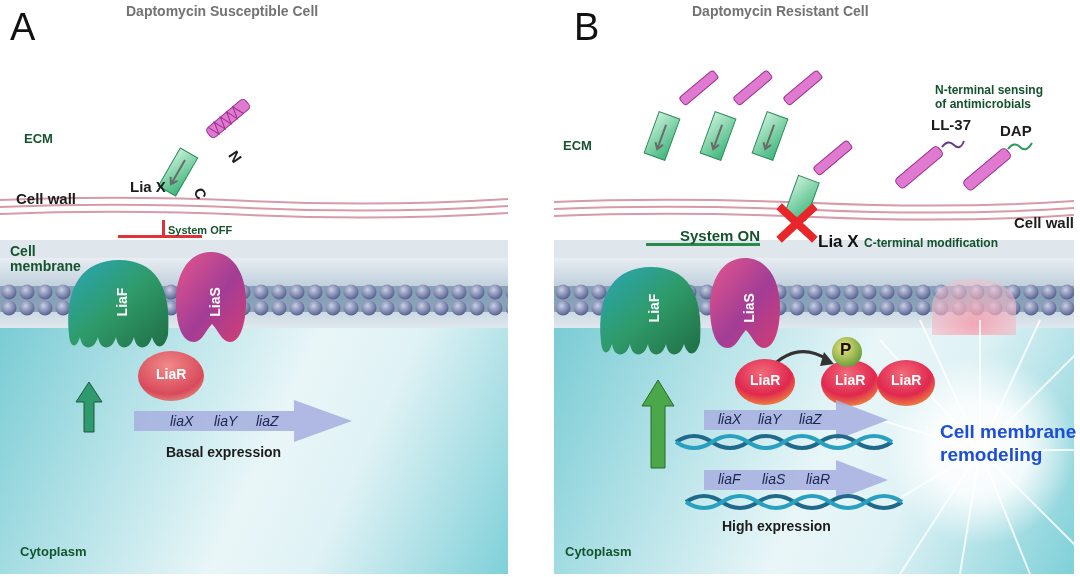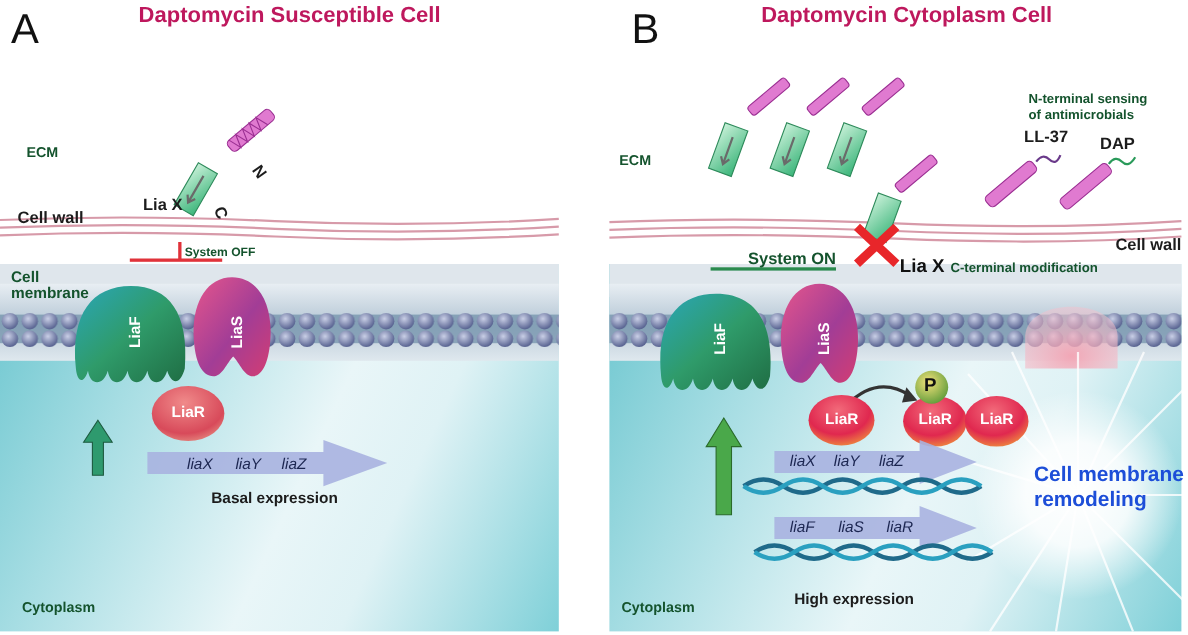--- a/index.html
+++ b/index.html
@@ -1,20 +1,20 @@
 <!DOCTYPE html>
 <html><head>
 <meta charset="utf-8">
 <style>
   html, body { margin:0; padding:0; }
   body { width:1080px; height:577px; background:#ffffff; position:relative; overflow:hidden;
          font-family:"Liberation Sans", sans-serif; }
   .abs { position:absolute; }
   .panel-letter { font-size:38px; color:#111; font-family:"Liberation Sans", sans-serif; }
-  .panel-title { font-size:20px; font-weight:bold; color:#be185d; white-space:nowrap; }
+  .panel-title { font-size:14px; font-weight:bold; color:#737373; white-space:nowrap; }
   .lbl { font-size:13px; font-weight:bold; color:#14532d; white-space:nowrap; }
   .lbl-md { font-size:15px; font-weight:bold; color:#1c1c1c; white-space:nowrap; }
   .lbl-lg { font-size:19px; font-weight:bold; color:#1d4ed8; white-space:nowrap; line-height:23px; }
   .gene { font-size:14px; font-style:italic; font-weight:normal; color:#1b2550; white-space:nowrap; }
   .prot-label { color:#fff; font-weight:bold; font-size:14px; white-space:nowrap; }
   .vert { transform:rotate(-90deg); transform-origin:center; }
   .cyto-bg { background: linear-gradient(115deg, #6cc6cf 0%, #a6dde3 25%, #e9f6f8 55%, #dff2f5 70%, #7fd0d8 100%); }
   svg { overflow:visible; }
 </style>
 </head>
@@ -137,26 +137,26 @@
   <svg class="abs" style="left:74px;top:380px;" width="30" height="55">
     <polygon points="15,2 28,22 20,22 20,52 10,52 10,22 2,22" fill="#2e9a6e" stroke="#1d5a3f" stroke-width="1"></polygon>
   </svg>
 
   <svg class="abs" style="left:134px;top:400px;" width="220" height="44">
     <polygon points="0,11 160,11 160,0 218,21 160,42 160,31 0,31" fill="#a9b3e0" opacity="0.9"></polygon>
   </svg>
   <div class="abs gene" style="left:170px;top:413px;">liaX</div>
   <div class="abs gene" style="left:214px;top:413px;">liaY</div>
   <div class="abs gene" style="left:256px;top:413px;">liaZ</div>
-  <div class="abs lbl-md" style="left:166px;top:444px;font-size:14px;margin-left:26px;">Basal expression</div>
+  <div class="abs lbl-md" style="left:166px;top:444px;font-size:14px;">Basal expression</div>
 </div>
 
 <div>
   <div class="abs panel-letter" style="left:574px;top:6px;">B</div>
-  <div class="abs panel-title" style="left:692px;top:3px;">Daptomycin Cytoplasm Cell</div>
+  <div class="abs panel-title" style="left:692px;top:3px;">Daptomycin Resistant Cell</div>
 
   <div class="abs cyto-bg" style="left:554px;top:240px;width:520px;height:334px;"></div>
   <svg class="abs" style="left:554px;top:240px;" width="520" height="100">
     <rect x="0" y="0" width="520" height="30" fill="#dfe6ec"></rect>
     <rect x="0" y="18" width="520" height="70" fill="url(#membraneBand)"></rect>
     <rect x="0" y="46" width="520" height="26" fill="#6e8ea8" opacity="0.7"></rect>
     <rect x="0" y="20" width="520" height="70" fill="url(#lipids)"></rect>
     <path d="M378 95 L378 65 C380 30 460 30 462 65 L462 95 Z" fill="url(#pinkDome)"></path>
   </svg>
 
@@ -293,17 +293,17 @@
   <svg class="abs" style="left:704px;top:460px;" width="190" height="40">
     <polygon points="0,10 132,10 132,0 184,20 132,40 132,30 0,30" fill="#a9b3e0" opacity="0.9"></polygon>
   </svg>
   <div class="abs gene" style="left:718px;top:471px;">liaF</div>
   <div class="abs gene" style="left:762px;top:471px;">liaS</div>
   <div class="abs gene" style="left:806px;top:471px;">liaR</div>
   <svg class="abs" style="left:686px;top:490px;" width="222" height="24">
     <path d="M0 12 q18 -12 36 0 t36 0 t36 0 t36 0 t36 0 t36 0" stroke="#1f6a8a" stroke-width="4" fill="none"></path>
     <path d="M0 12 q18 12 36 0 t36 0 t36 0 t36 0 t36 0 t36 0" stroke="#2aa0c0" stroke-width="4" fill="none"></path>
   </svg>
-  <div class="abs lbl-md" style="left:722px;top:518px;font-size:14px;margin-top:18px;">High expression</div>
+  <div class="abs lbl-md" style="left:722px;top:518px;font-size:14px;">High expression</div>
 
   <div class="abs lbl-lg" style="left:940px;top:420px;">Cell membrane</div>
   <div class="abs lbl-lg" style="left:940px;top:443px;">remodeling</div>
 </div>
 
 </body></html>

